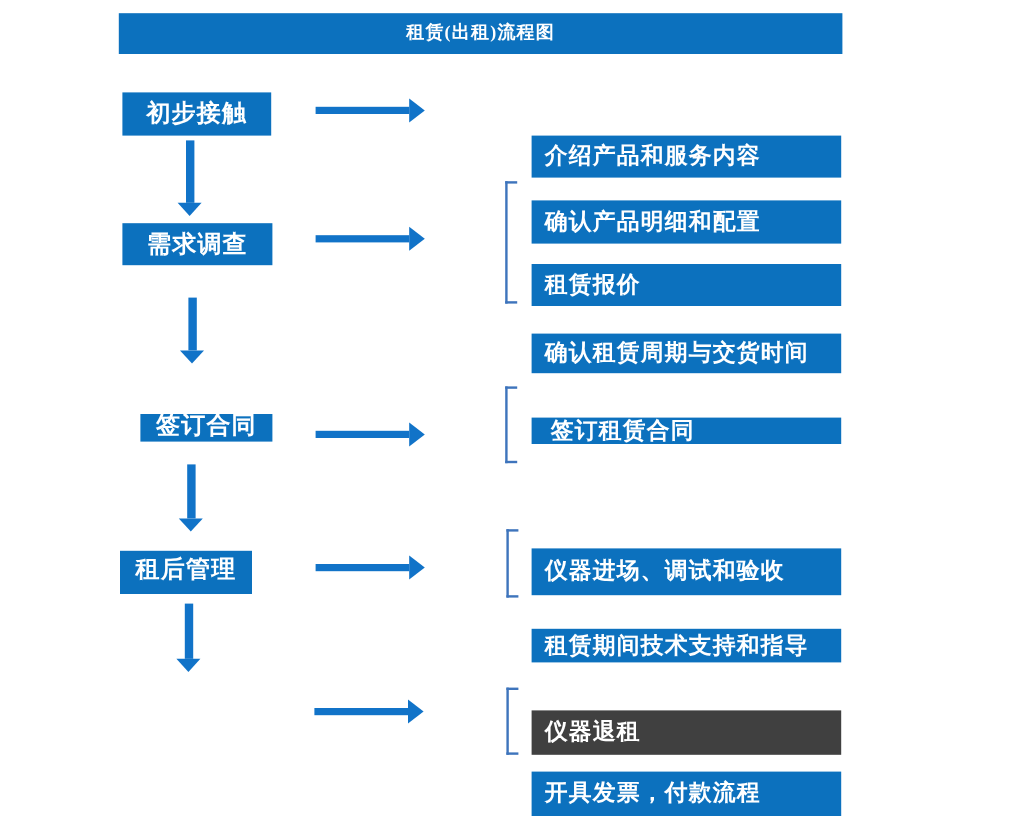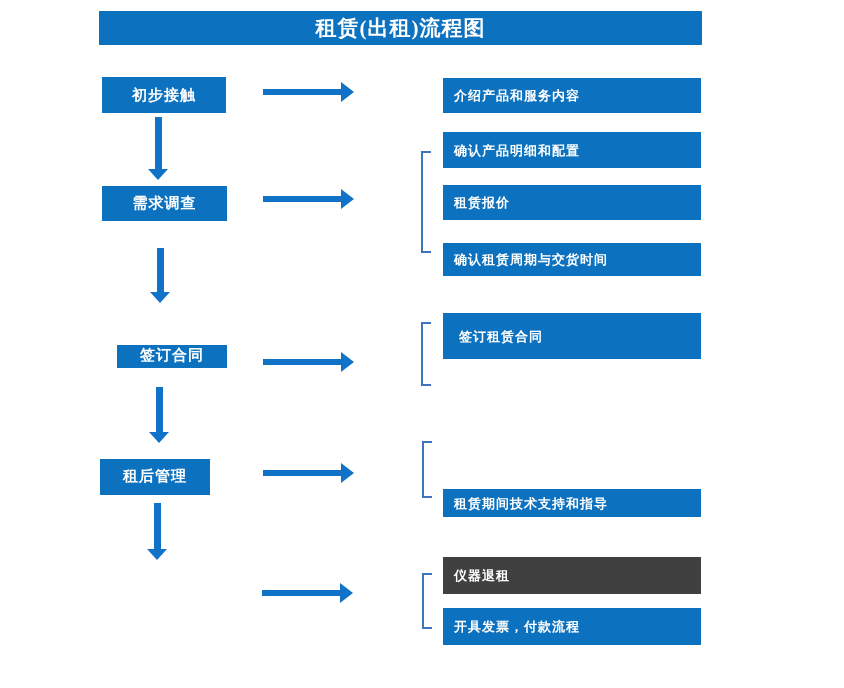--- a/index.html
+++ b/index.html
@@ -20,30 +20,31 @@
     color: #ffffff;
     font-weight: bold;
     display: flex;
     align-items: center;
     box-sizing: border-box;
     letter-spacing: 1px;
     line-height: 1;
   }
   .title-bar {
     justify-content: center;
-    font-size: 21px;
+    font-size: 15px;
   }
   .step-box {
     justify-content: center;
-    font-size: 15px;
+    font-size: 20px;
   }
   .detail-box {
     justify-content: flex-start;
     padding-left: 11px;
-    font-size: 13px;
+    font-size: 19px;
+    margin-top: 35px;
   }
   
   .h-arrow {
     position: absolute;
     height: 20px;
   }
   .h-arrow .shaft {
     position: absolute;
     left: 0;
     top: 7px;
@@ -144,18 +145,19 @@
 
   <div class="bracket" style="left: 421px; top: 151px; height: 102px; border-color: rgb(62, 116, 188);"></div>
   <div class="bracket" style="left: 421px; top: 322px; height: 64px; border-color: rgb(62, 116, 188);"></div>
   <div class="bracket" style="left: 422px; top: 441px; height: 57px; border-color: rgb(62, 116, 188);"></div>
   <div class="bracket" style="left: 422px; top: 573px; height: 56px; border-color: rgb(62, 116, 188);"></div>
 
   <div class="box detail-box" style="left: 443px; top: 78px; width: 258px; height: 35px; background: rgb(12, 113, 190);">介绍产品和服务内容</div>
   <div class="box detail-box" style="left: 443px; top: 132px; width: 258px; height: 36px; background: rgb(12, 113, 190);">确认产品明细和配置</div>
   <div class="box detail-box" style="left: 443px; top: 185px; width: 258px; height: 35px; background: rgb(12, 113, 190);">租赁报价</div>
   <div class="box detail-box" style="left: 443px; top: 243px; width: 258px; height: 33px; background: rgb(12, 113, 190);">确认租赁周期与交货时间</div>
-  <div class="box detail-box" style="left: 443px; top: 313px; width: 258px; height: 46px; background: rgb(12, 113, 190); padding-left: 16px;">签订租赁合同</div>
+  <div class="box detail-box" style="left: 443px; top: 313px; width: 258px; height: 22px; background: rgb(12, 113, 190); padding-left: 16px;">签订租赁合同</div>
+  <div class="box detail-box" style="left: 443px; top: 422px; width: 258px; height: 39px; background: rgb(12, 113, 190);">仪器进场、调试和验收</div>
   <div class="box detail-box" style="left: 443px; top: 489px; width: 258px; height: 28px; background: rgb(12, 113, 190);">租赁期间技术支持和指导</div>
   <div class="box detail-box" style="left: 443px; top: 557px; width: 258px; height: 37px; background: #404040;">仪器退租</div>
   <div class="box detail-box" style="left: 443px; top: 608px; width: 258px; height: 37px; background: rgb(12, 113, 190);">开具发票，付款流程</div>
 
 </div>
 
 </body></html>

